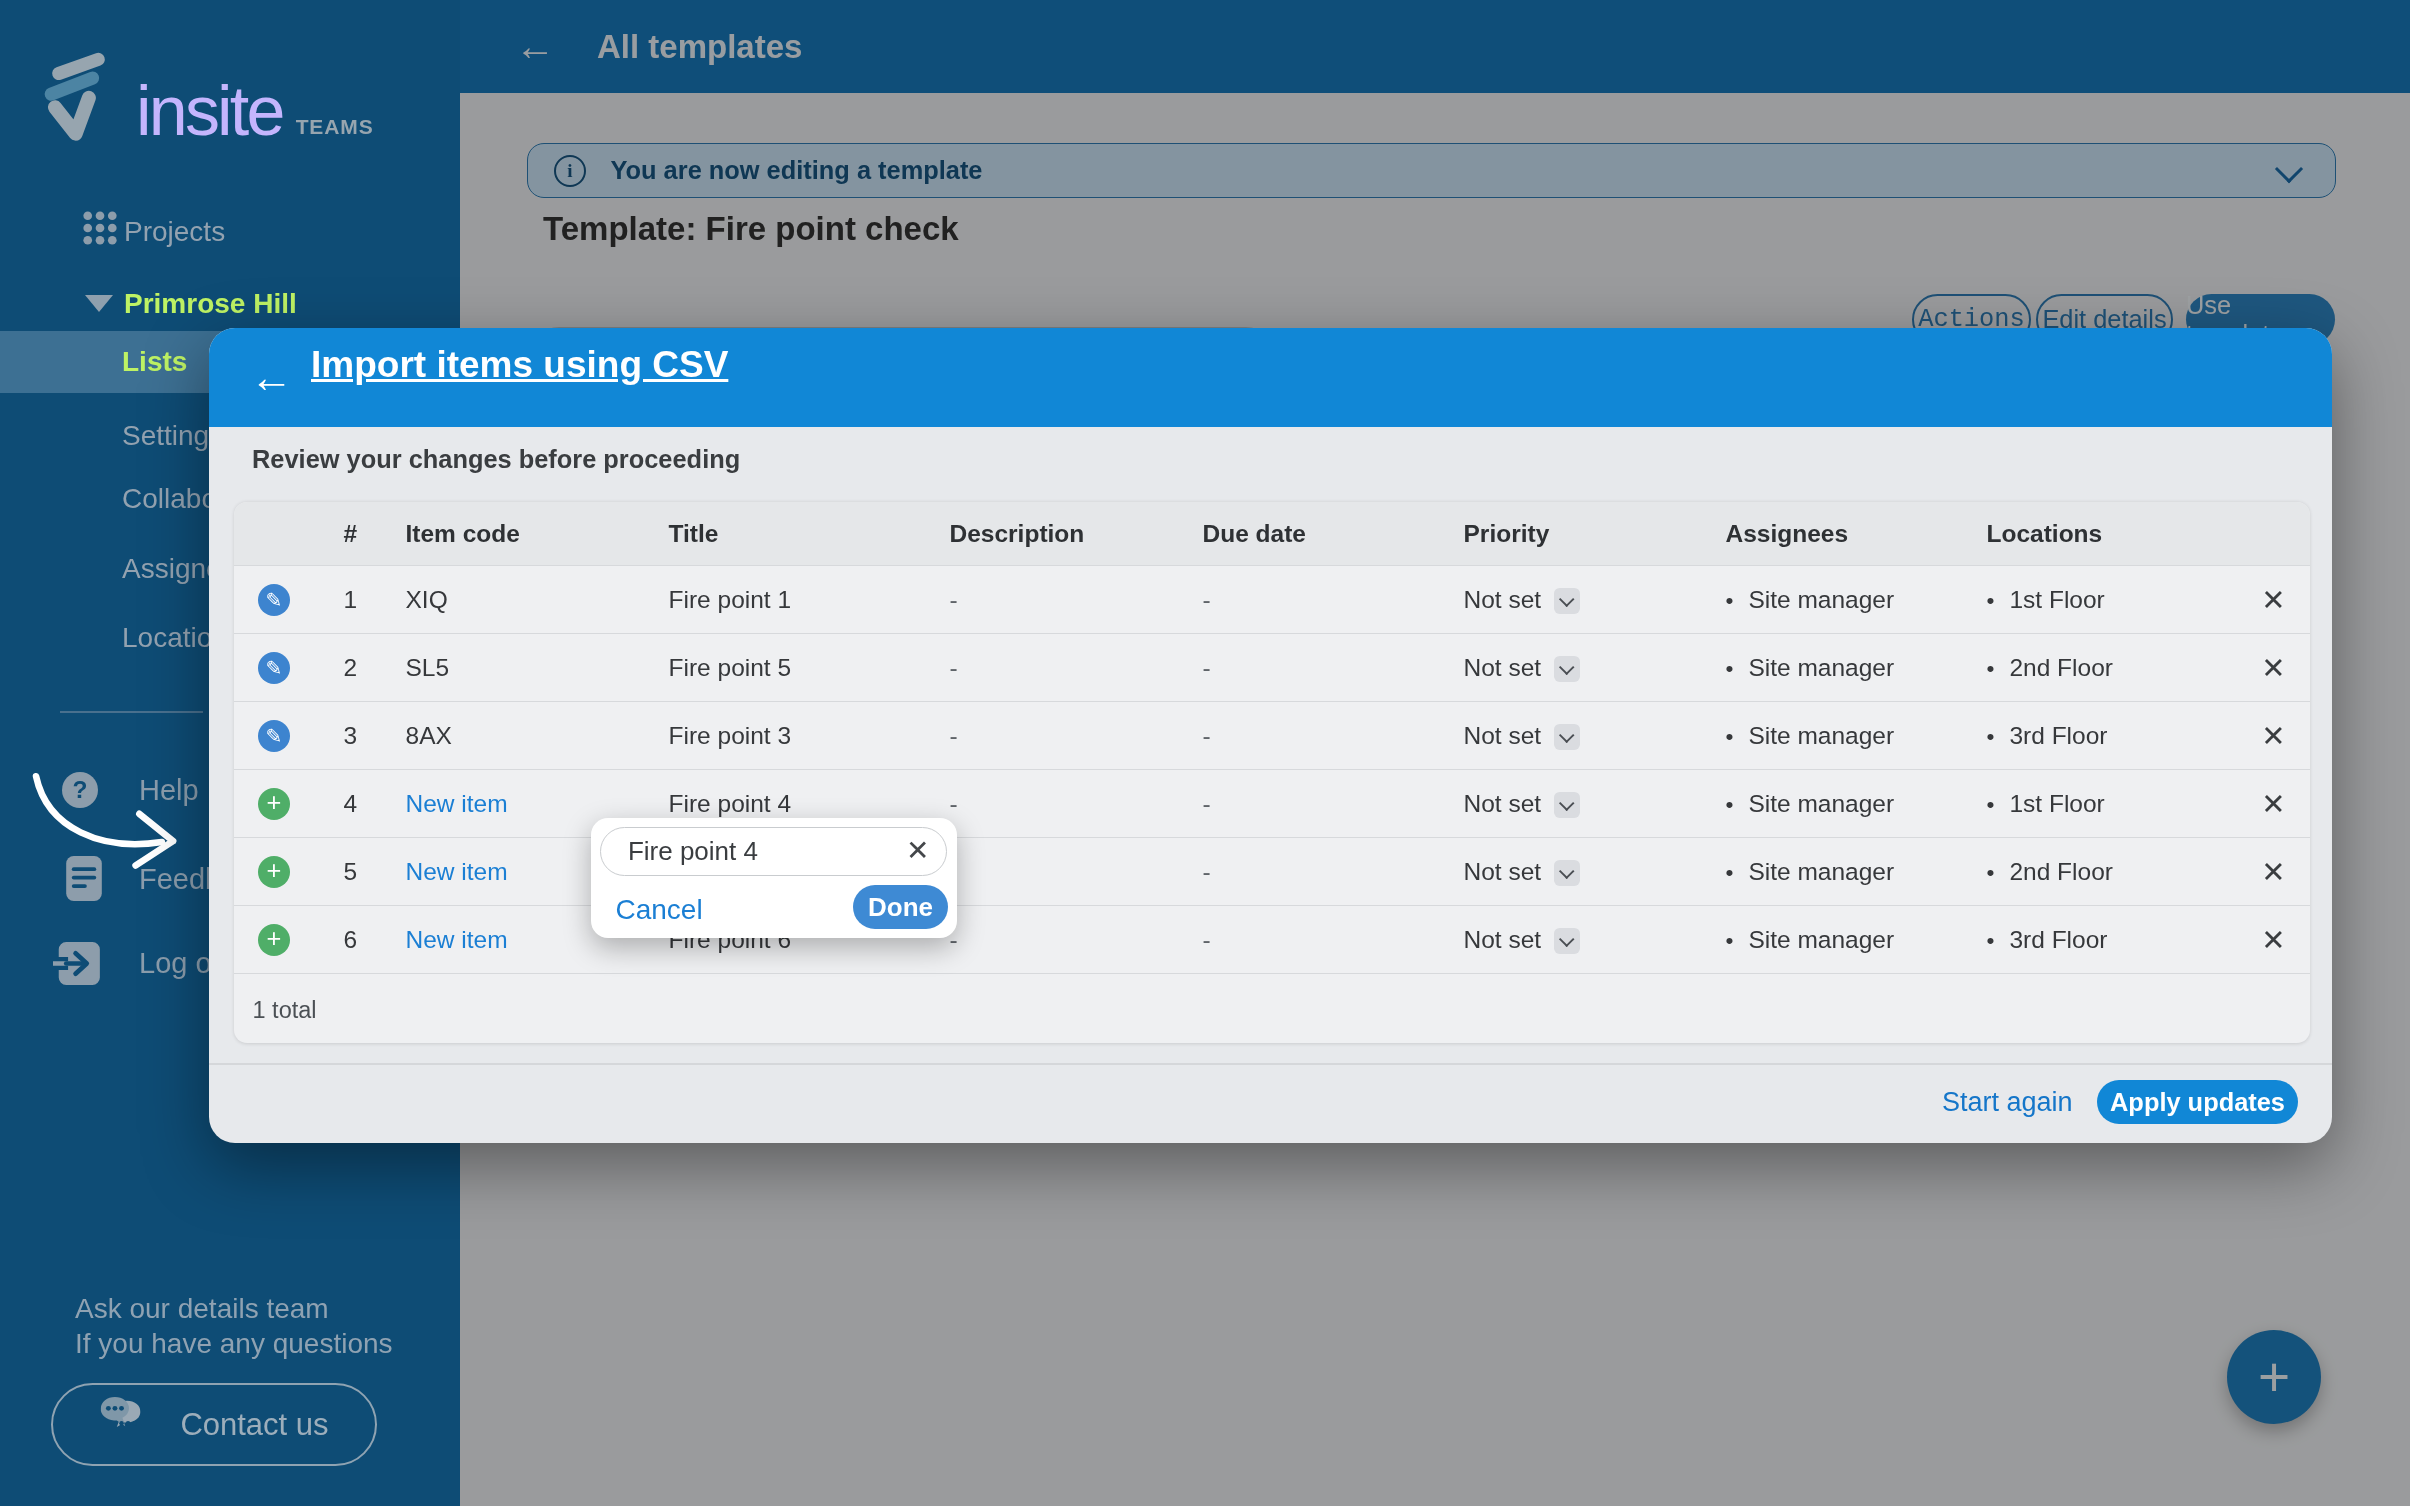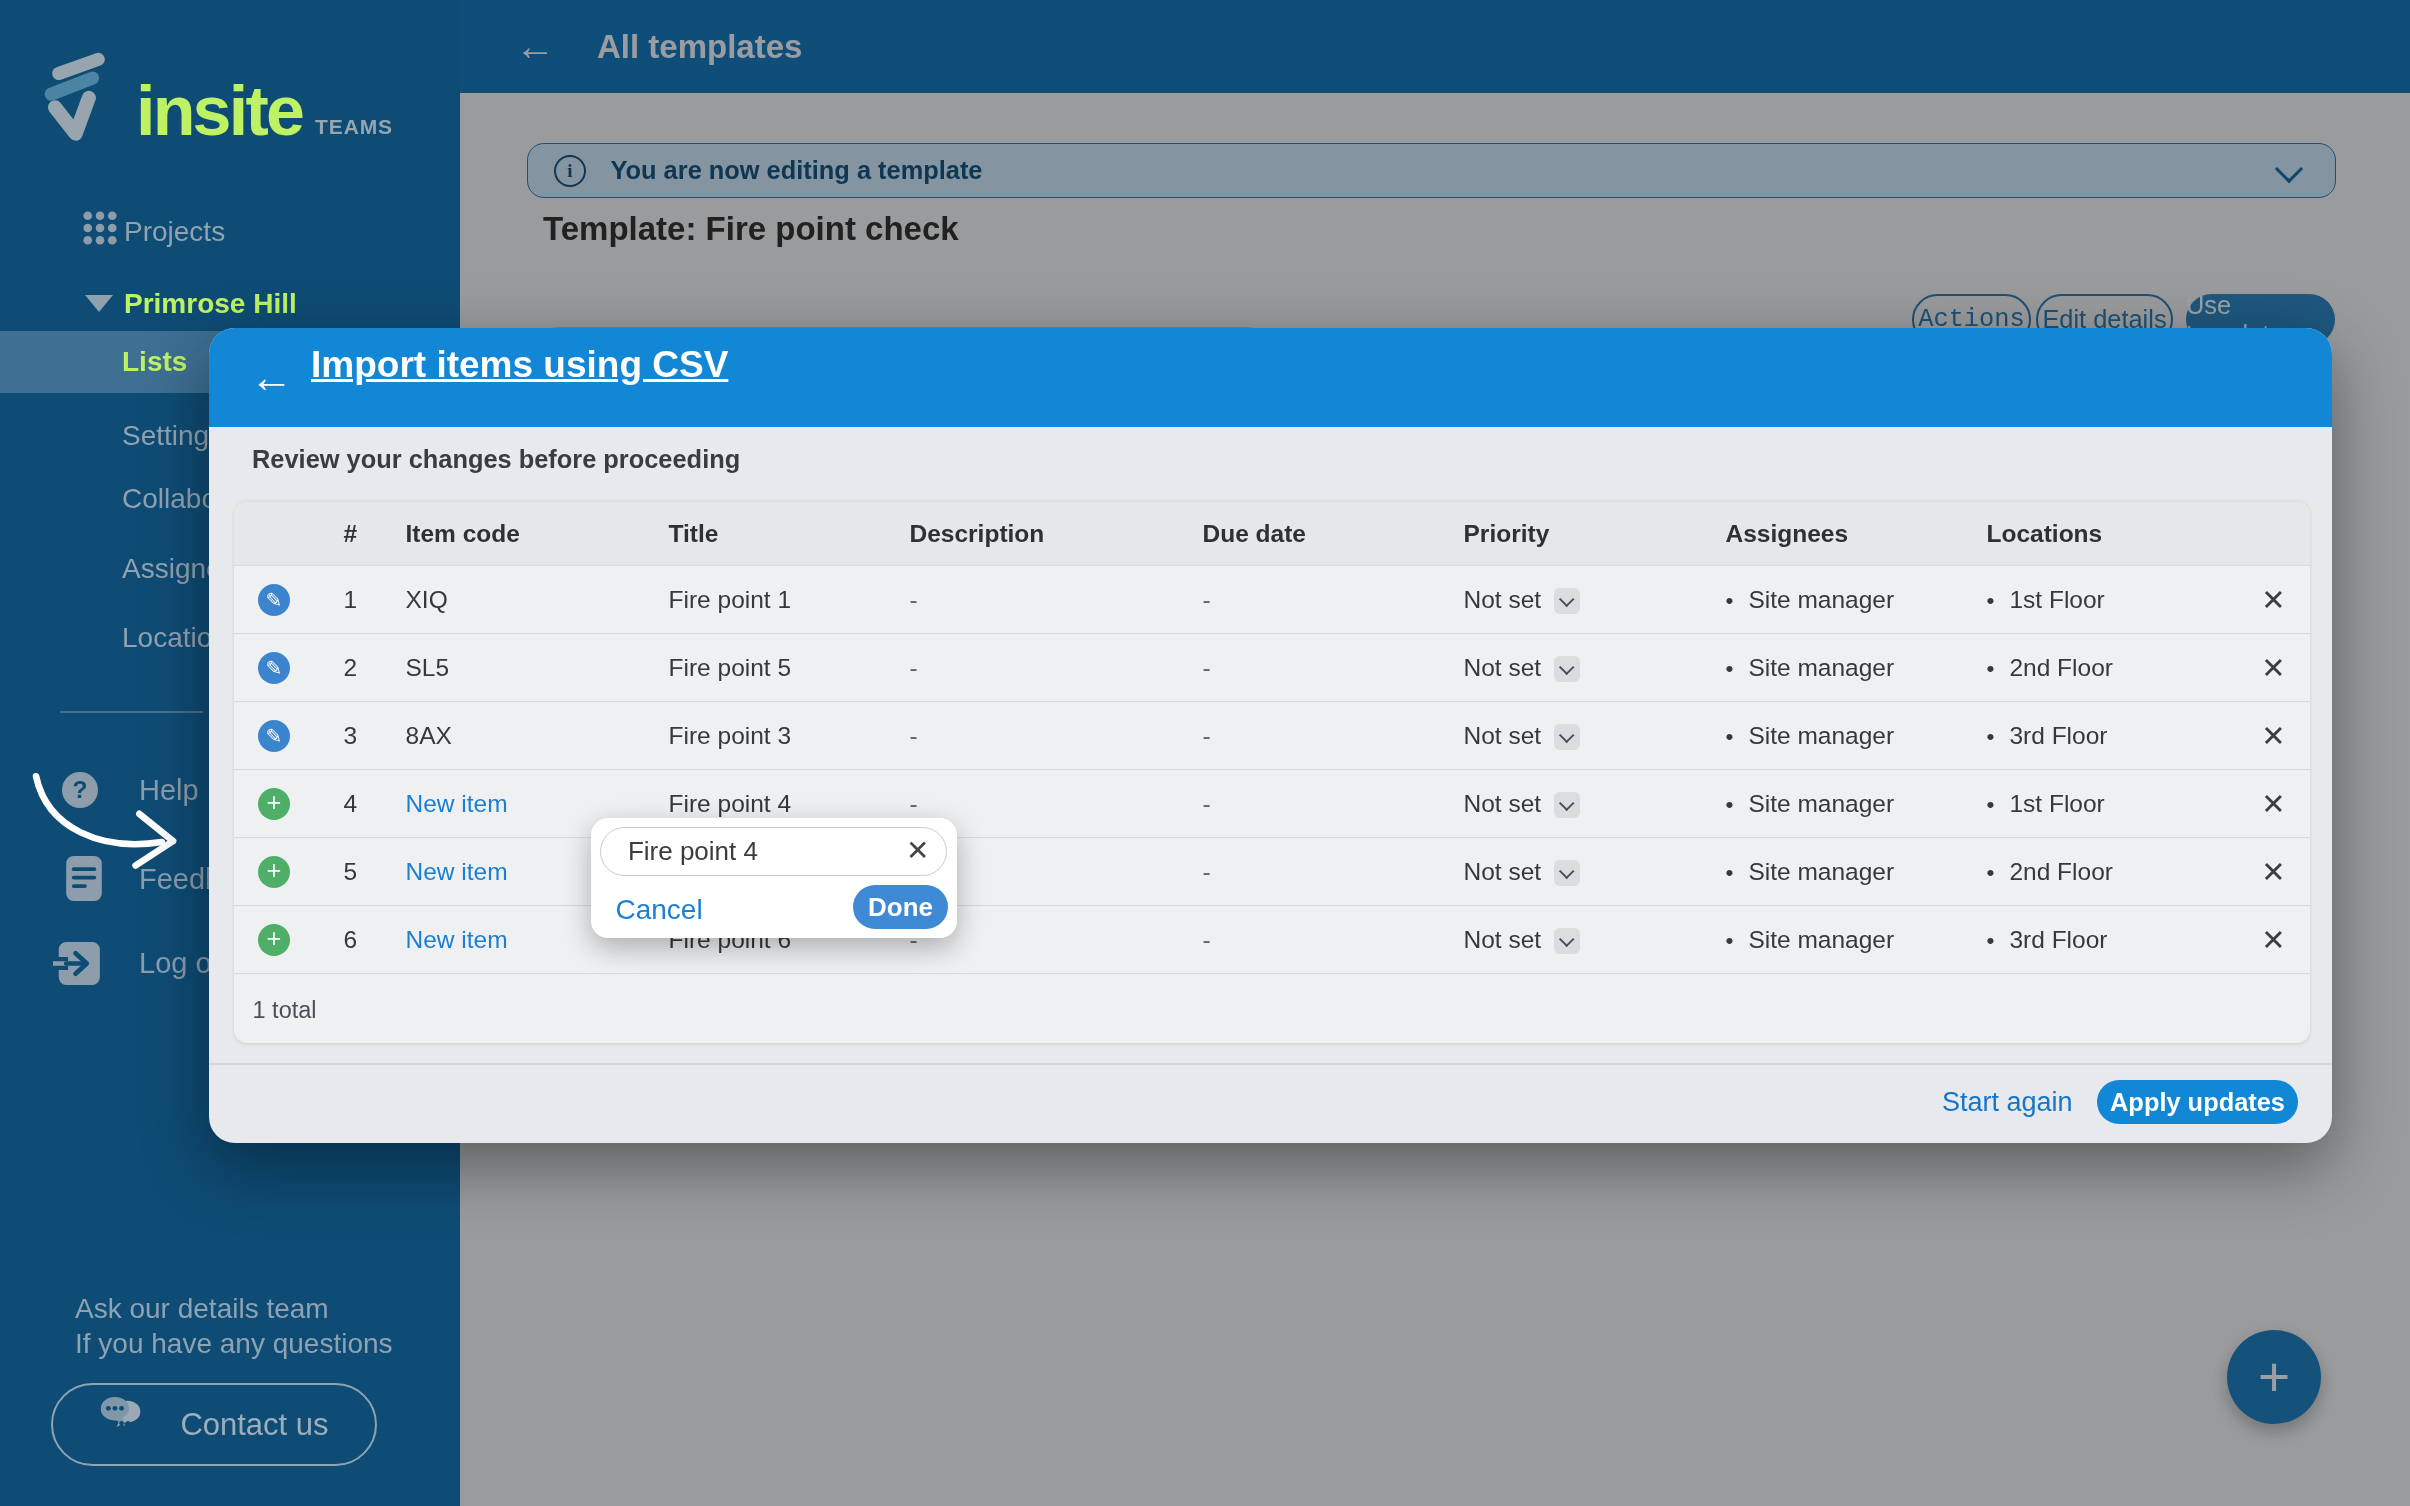--- a/index.html
+++ b/index.html
@@ -3,21 +3,21 @@
 <meta charset="utf-8">
 <style>
   html,body{margin:0;padding:0;}
   body{width:2411px;height:1507px;position:relative;overflow:hidden;
        font-family:"Liberation Sans", sans-serif;background:#EDEFF1;}
   .abs{position:absolute;}
 
   
   .sidebar{position:absolute;left:0;top:0;width:460px;height:1507px;background:#0E4C75;z-index:1;}
   .logo-row{position:absolute;left:38px;top:49px;display:flex;align-items:flex-end;}
-  .logo-brand{font-size:70px;font-weight:bold;color:#bef264;letter-spacing:-2.8px;line-height:1;margin-left:17px;}
+  .logo-brand{font-size:70px;font-weight:normal;color:#c4b5fd;letter-spacing:-2.8px;line-height:1;margin-left:17px;}
   .logo-suffix{font-size:21px;font-weight:bold;color:#97A5AF;letter-spacing:0.9px;margin-left:13px;margin-bottom:7.5px;}
   .nav-item{position:absolute;left:0;width:460px;height:53px;display:flex;align-items:center;color:#93A2B0;font-size:28px;}
   .nav-label{position:absolute;left:124px;white-space:nowrap;}
   .nav-bold{font-weight:bold;color:#bef264;}
   .nav-active{background:#3D7093;height:62px;}
   .nav-active .nav-label{left:122px;font-weight:bold;color:#bef264;}
   .grid-icon{position:absolute;left:83px;}
   .tri-icon{position:absolute;left:85px;width:0;height:0;border-left:14px solid transparent;border-right:14px solid transparent;border-top:17px solid #8FA0AE;}
   .side-divider{position:absolute;left:60px;top:711px;width:143px;height:1.9px;background:#49708E;}
   .round-icon{position:absolute;left:62px;width:36px;height:36px;border-radius:50%;background:#8D9DAB;color:#0E4C75;font-weight:bold;font-size:24.5px;display:flex;align-items:center;justify-content:center;}
@@ -57,21 +57,21 @@
   .tbl{position:absolute;left:24.5px;top:174px;width:2076px;height:541px;background:#EFF0F2;border-radius:13px;overflow:hidden;box-shadow:0 0.9px 3.8px rgba(0,0,0,0.12);}
   .thead{position:relative;height:63px;background:#E5E7E9;}
   .trow{position:relative;height:68px;border-top:1.9px solid #D7D9DC;box-sizing:border-box;}
   .ttotal{position:relative;height:72px;border-top:1.9px solid #D7D9DC;box-sizing:border-box;}
   .cell{position:absolute;top:50%;transform:translateY(-50%);font-size:24.5px;color:#36383B;white-space:nowrap;}
   .thead .cell{font-weight:bold;color:#2E3134;}
   .col-icon{left:24.5px;}
   .col-num{left:110px;}
   .col-code{left:172px;}
   .col-title{left:435px;}
-  .col-desc{left:676px;color:#5F6469;text-align:center;}
+  .col-desc{left:716px;color:#5F6469;text-align:center;}
   .col-due{left:969px;color:#5F6469;}
   .col-prio{left:1230px;}
   .col-asg{left:1492px;}
   .col-loc{left:1753px;}
   .col-x{left:2021px;width:38px;text-align:center;font-size:29px;color:#3A3D40;}
   .thead .col-desc,.thead .col-due{color:#2E3134;}
   .bullet::before{content:"•";margin-right:15px;font-size:22.6px;}
   .pic{width:32px;height:32px;border-radius:50%;color:#FFFFFF;display:flex;align-items:center;justify-content:center;}
   .pic-edit{background:#3D84CF;font-size:20px;}
   .pic-add{background:#4FAE68;font-size:25.4px;padding-bottom:1.9px;box-sizing:border-box;}

